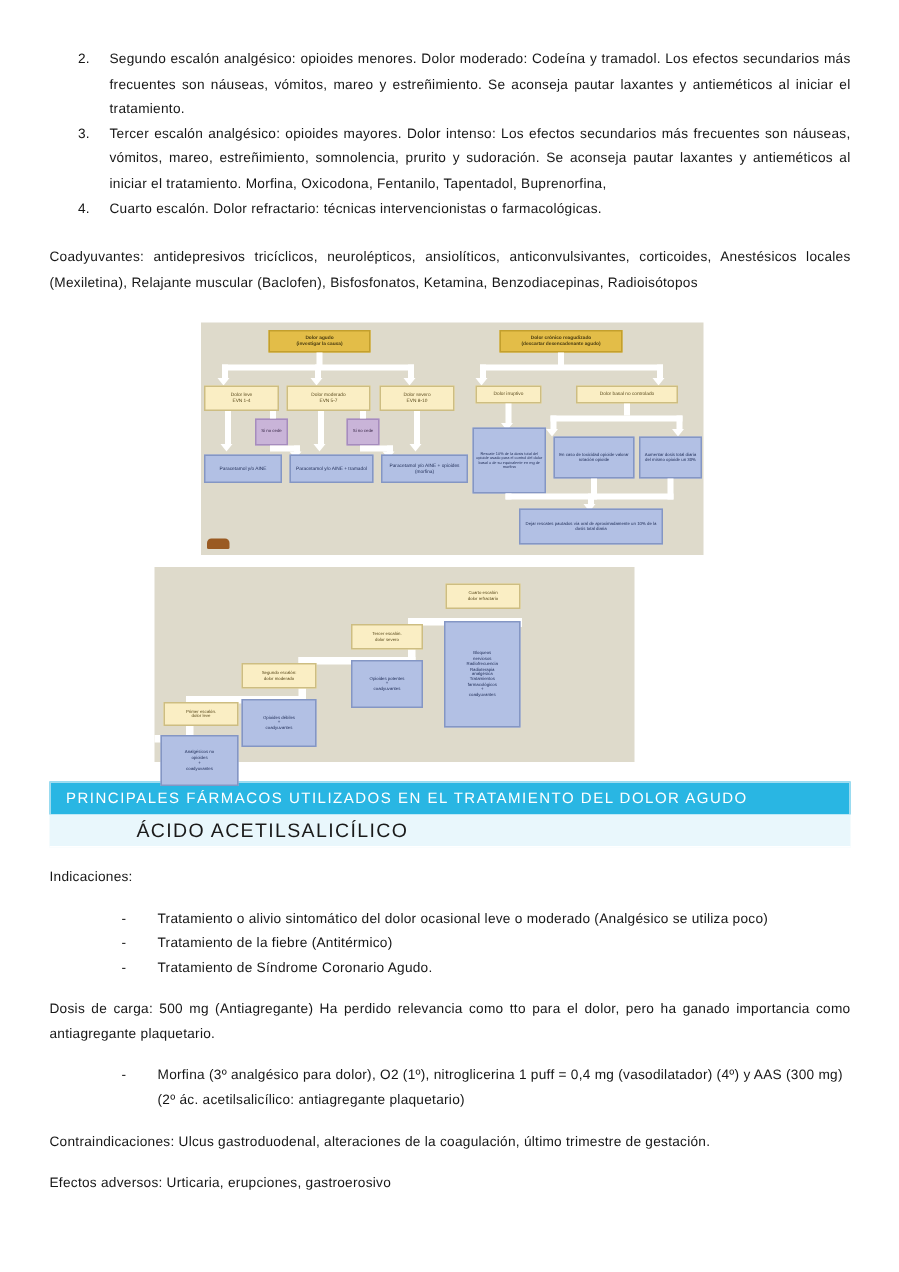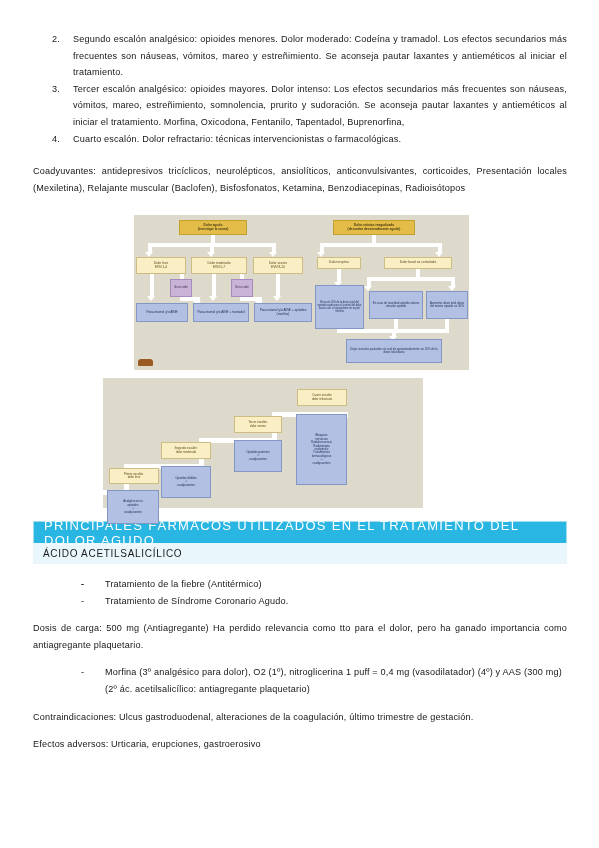--- a/index.html
+++ b/index.html
@@ -93,37 +93,38 @@
     display: flex;
     align-items: center;
     padding-left: 10px;
     box-sizing: border-box;
     border-top: 1px solid #9fdcf0;
     border-left: 1px solid #9fdcf0;
     border-right: 1px solid #9fdcf0;
   }
   .banner .banner-text {
     color: #ffffff;
-    font-size: 13px;
+    font-size: 10px;
     letter-spacing: 0.10em;
     font-weight: 400;
   }
   .subbanner {
     height: 22px;
     background: #e9f7fc;
     display: flex;
     align-items: center;
     padding-left: 10px;
     box-sizing: border-box;
     border-bottom: 1px solid #ffffff;
   }
   .subbanner .subbanner-text {
     color: #1a1a1a;
-    font-size: 10px;
+    font-size: 13px;
     letter-spacing: 0.07em;
+    margin-left: 48px;
   }
 
   
   .fig1-wrap {
     position: relative;
     margin-left: 101px;
     width: 335px;
     height: 155px;
     background: #dedacb;
     box-sizing: border-box;
@@ -199,21 +200,21 @@
         <span>Tercer escalón analgésico: opioides mayores. Dolor intenso: Los efectos secundarios más frecuentes son náuseas, vómitos, mareo, estreñimiento, somnolencia, prurito y sudoración. Se aconseja pautar laxantes y antieméticos al iniciar el tratamiento. Morfina, Oxicodona, Fentanilo, Tapentadol, Buprenorfina,</span>
       </li>
       <li>
         <span class="num">4.</span>
         <span>Cuarto escalón. Dolor refractario: técnicas intervencionistas o farmacológicas.</span>
       </li>
     </ol>
 
     <div class="spacer-16"></div>
 
-    <p class="para">Coadyuvantes: antidepresivos tricíclicos, neurolépticos, ansiolíticos, anticonvulsivantes, corticoides, Presentación locales (Mexiletina), Relajante muscular (Baclofen), Bisfosfonatos, Ketamina, Benzodiacepinas, Radioisótopos</p>
+    <p class="para">Coadyuvantes: antidepresivos tricíclicos, neurolépticos, ansiolíticos, anticonvulsivantes, corticoides, Anestésicos locales (Mexiletina), Relajante muscular (Baclofen), Bisfosfonatos, Ketamina, Benzodiacepinas, Radioisótopos</p>
 
     <div class="spacer-8"></div>
 
     <div class="fig1-wrap">
       <div class="fig1-inner">
 
         <div class="fx gold tiny3" style="left:45px;  top:5px;   width:68px; height:15px;">
           <span>Dolor agudo<br>(investigar la causa)</span>
         </div>
         <div class="fx gold tiny3" style="left:199px; top:5px;   width:82px; height:15px;">
@@ -369,24 +370,26 @@
     <div class="banner">
       <span class="banner-text">PRINCIPALES FÁRMACOS UTILIZADOS EN EL TRATAMIENTO DEL DOLOR AGUDO</span>
     </div>
     <div class="subbanner">
       <span class="subbanner-text">ÁCIDO ACETILSALICÍLICO</span>
     </div>
 
     <div class="spacer-11"></div>
 
 
+    <p class="para">Indicaciones:</p>
 
     <ul class="dashlist">
       <li>
         <span class="dash">-</span>
+        <span>Tratamiento o alivio sintomático del dolor ocasional leve o moderado (Analgésico se utiliza poco)</span>
       </li>
       <li>
         <span class="dash">-</span>
         <span>Tratamiento de la fiebre (Antitérmico)</span>
       </li>
       <li>
         <span class="dash">-</span>
         <span>Tratamiento de Síndrome Coronario Agudo.</span>
       </li>
     </ul>

